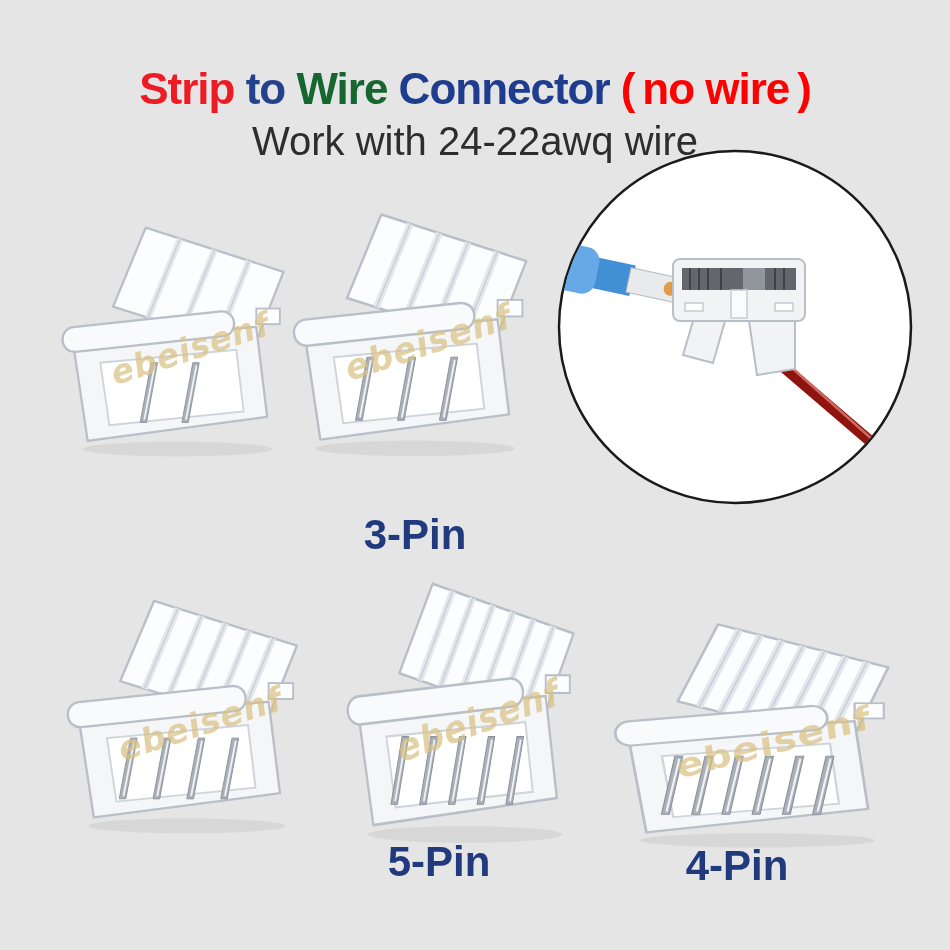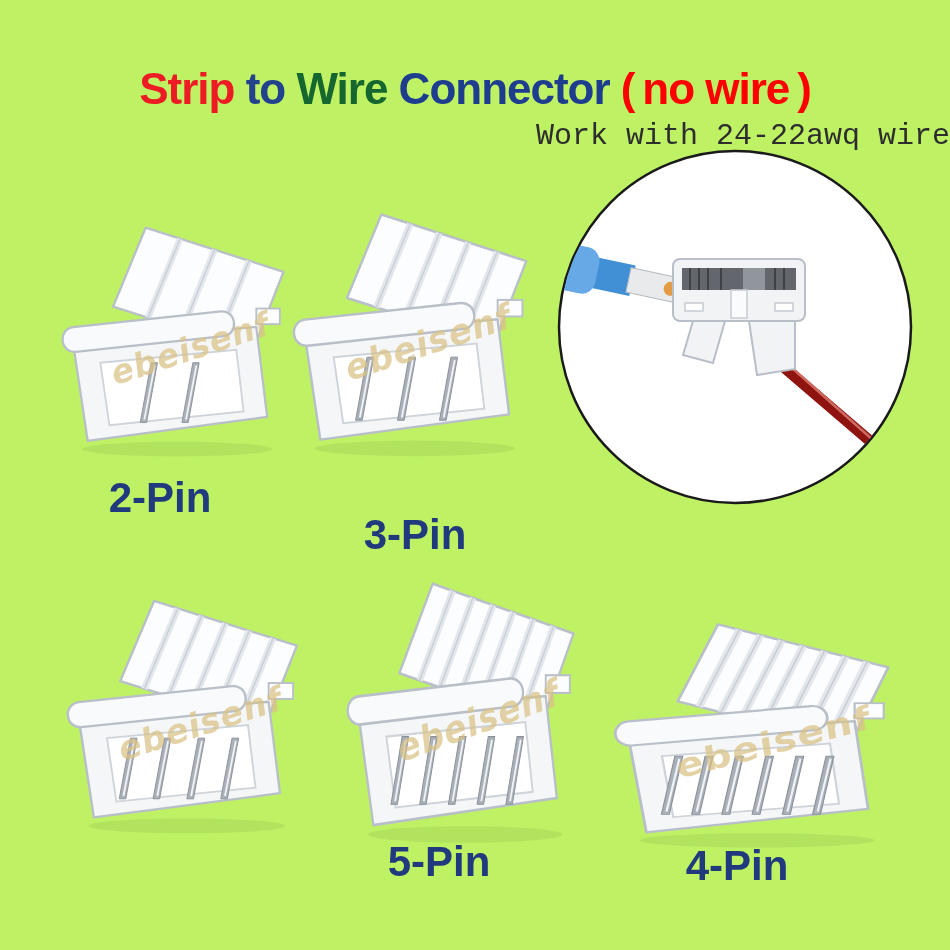--- a/index.html
+++ b/index.html
@@ -1,26 +1,26 @@
 <!DOCTYPE html>
 <html><head>
 <meta charset="utf-8">
 <style>
   html,body{margin:0;padding:0;background:#fff;}
   .canvas{
-    position:relative;width:950px;height:950px;background:#bef264;
+    position:relative;width:950px;height:950px;background:#e5e5e5;
     font-family:"Liberation Sans",sans-serif;overflow:hidden;margin:0 auto;
   }
   .title{
     position:absolute;top:64px;left:0;width:100%;text-align:center;
     font-size:44px;font-weight:700;letter-spacing:-1px;white-space:nowrap;
   }
   .subtitle{
-    position:absolute;top:119px;left:0;width:100%;text-align:right;
-    font-size:30px;font-weight:400;letter-spacing:0px;font-family:Liberation Mono, monospace;
+    position:absolute;top:119px;left:0;width:100%;text-align:center;
+    font-size:40px;font-weight:400;letter-spacing:0px;
   }
   .connector{position:absolute;}
   .connector svg{display:block;}
   .c0{left:55px;top:213px;width:272px;height:248px;}
   .c1{left:286px;top:199px;width:286px;height:262px;}
   .c2{left:60px;top:586px;width:282px;height:252px;}
   .c3{left:340px;top:567px;width:278px;height:281px;}
   .c4{left:606px;top:610px;width:336px;height:242px;}
   .inset{position:absolute;left:543px;top:135px;width:384px;height:384px;}
   .pinlabel{
@@ -227,18 +227,17 @@
         </g>
         <rect x="188" y="155" width="16" height="28" fill="#fafbfc" stroke="#c6ccd2" stroke-width="1.5"></rect>
         <rect x="142" y="168" width="18" height="8" fill="#ffffff" stroke="#c6ccd2" stroke-width="1.5"></rect>
         <rect x="232" y="168" width="18" height="8" fill="#ffffff" stroke="#c6ccd2" stroke-width="1.5"></rect>
         <polygon points="150,186 182,186 170,228 140,220" stroke-width="2" fill="#f2f3f5" stroke="#b9bfc8"></polygon>
         <polygon points="206,186 252,186 252,234 214,240" stroke-width="2" fill="#f2f3f5" stroke="#b9bfc8"></polygon>
       </g>
     </svg>
   </div>
 
-  <div class="pinlabel l0" style="color: rgb(32, 58, 125);">2-Pin</div>
   <div class="pinlabel l1" style="color: rgb(32, 58, 125); margin-top: 37px;">3-Pin</div>
   <div class="pinlabel l3" style="color: rgb(32, 58, 125); margin-left: 6px;">5-Pin</div>
   <div class="pinlabel l4" style="color: rgb(32, 58, 125);">4-Pin</div>
 
 </div>
 
 </body></html>

